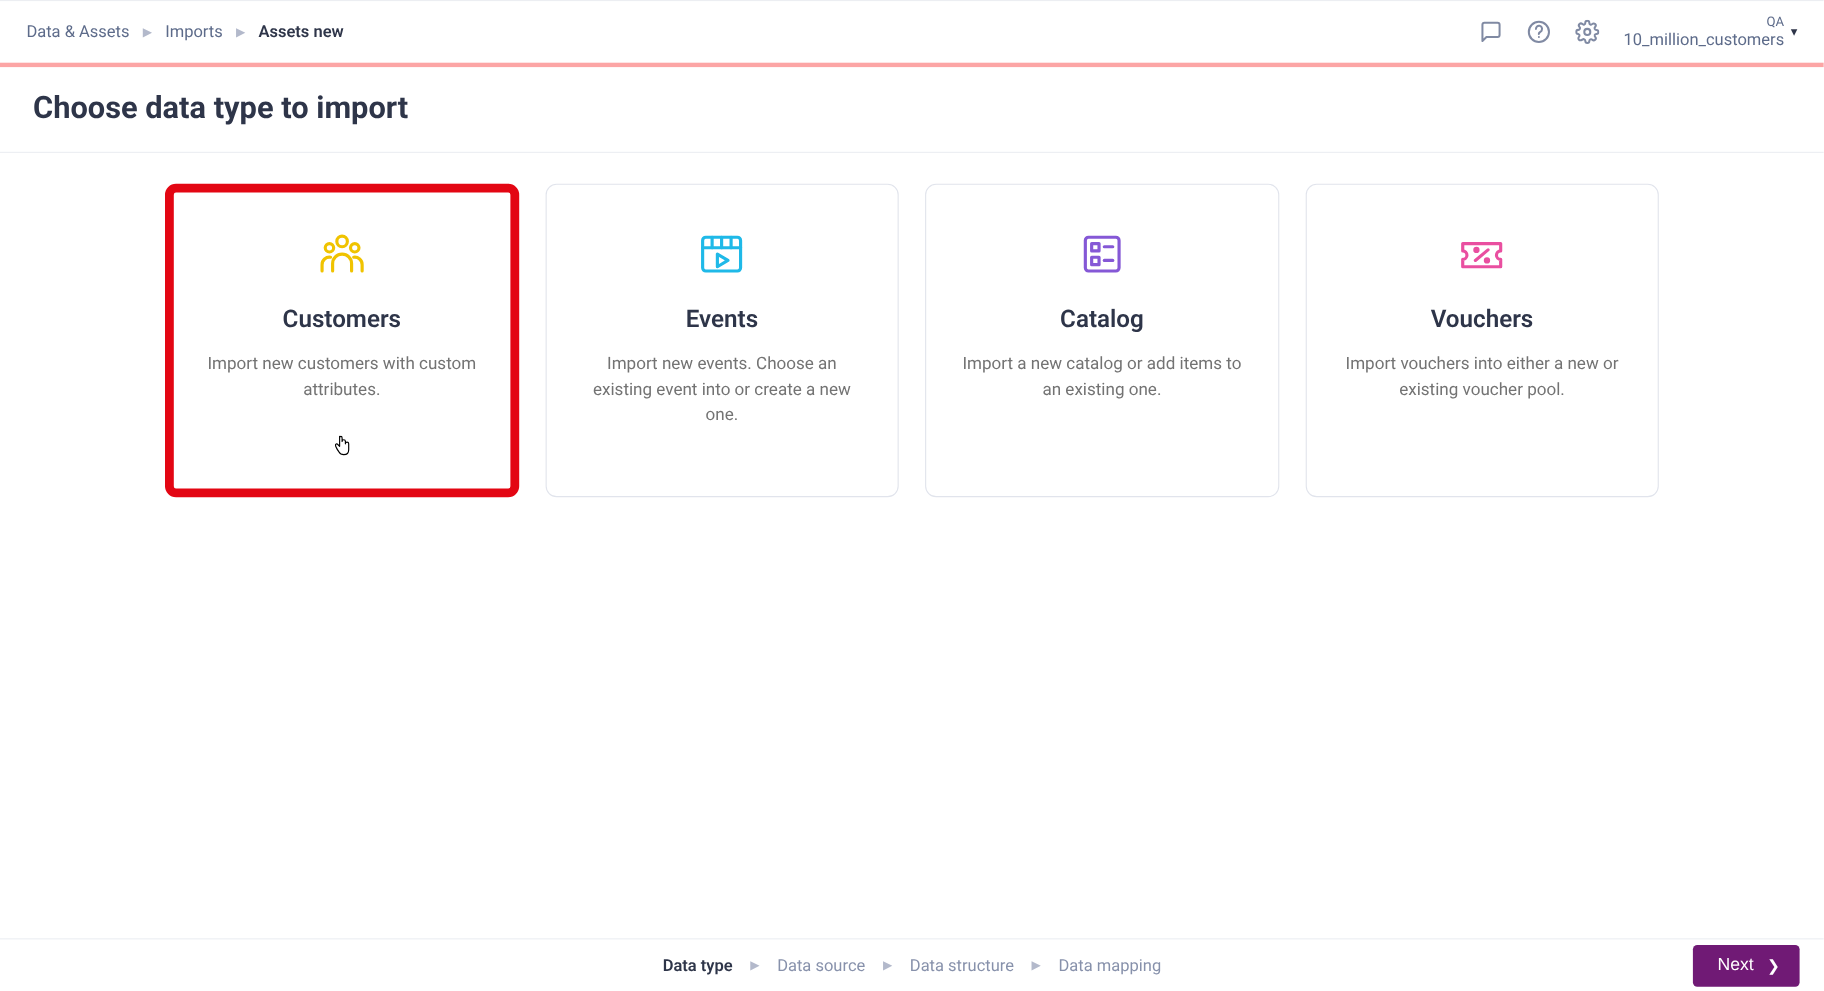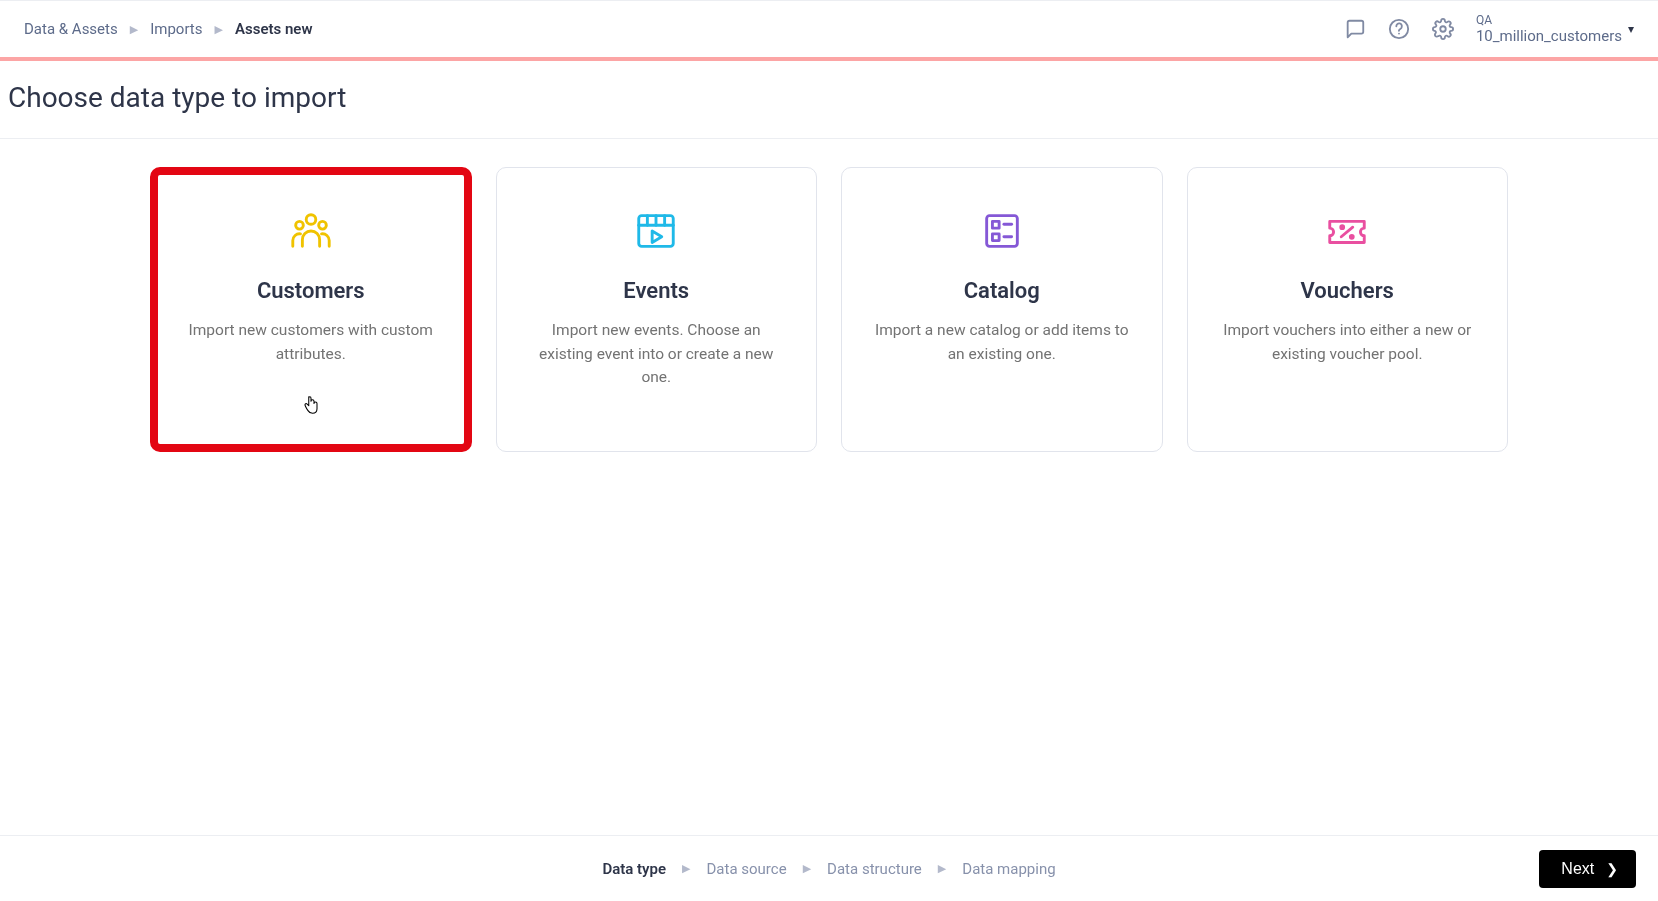--- a/index.html
+++ b/index.html
@@ -41,38 +41,38 @@
     cursor: pointer;
     display: flex; align-items: center; justify-content: center;
   }
   .project-switcher {
     display: flex;
     align-items: center;
     gap: 6px;
     cursor: pointer;
   }
   .project-text {
-    text-align: left;
+    text-align: right;
     line-height: 1.2;
   }
   .project-text .env {
     font-size: 12px;
     color: #5d6b8a;
   }
   .project-text .name {
     font-size: 15px;
     color: #5d6b8a;
   }
   .project-caret { color: #2e3549; font-size: 12px; }
 
   .page-title {
     font-size: 28px;
-    font-weight: 400;
+    font-weight: 700;
     color: #2e3549;
-    padding: 20px 24px 24px 8px;
+    padding: 20px 24px 24px 30px;
   }
 
   .header-divider { border-bottom: 1px solid #eceef2; }
 
   .cards {
     display: flex;
     gap: 24px;
     padding: 28px 150px 0 150px;
   }
   .card {
@@ -112,41 +112,41 @@
     position: absolute;
     left: 50%;
     bottom: 28px;
     transform: translateX(-50%);
     width: 18px; height: 22px;
   }
 
   .footer {
     position: absolute;
     left: 0; right: 0; bottom: 0;
-    height: 66px;
+    height: 48px;
     border-top: 1px solid #eceef2;
     display: flex;
     align-items: center;
     justify-content: center;
   }
   .steps {
     display: flex;
     align-items: center;
     gap: 16px;
     font-size: 15px;
     color: #8791ab;
   }
   .steps .step.active { color: #2e3549; font-weight: 600; }
   .steps .sep { color: #b3b9cb; font-size: 11px; }
   .next-btn {
     position: absolute;
     right: 22px;
     top: 50%;
     transform: translateY(-50%);
-    background: #000000;
+    background: #701a75;
     color: #fff;
     font-size: 16px;
     font-weight: 500;
     border: none;
     border-radius: 4px;
     padding: 10px 18px 10px 22px;
     display: flex;
     align-items: center;
     gap: 12px;
     cursor: pointer;

